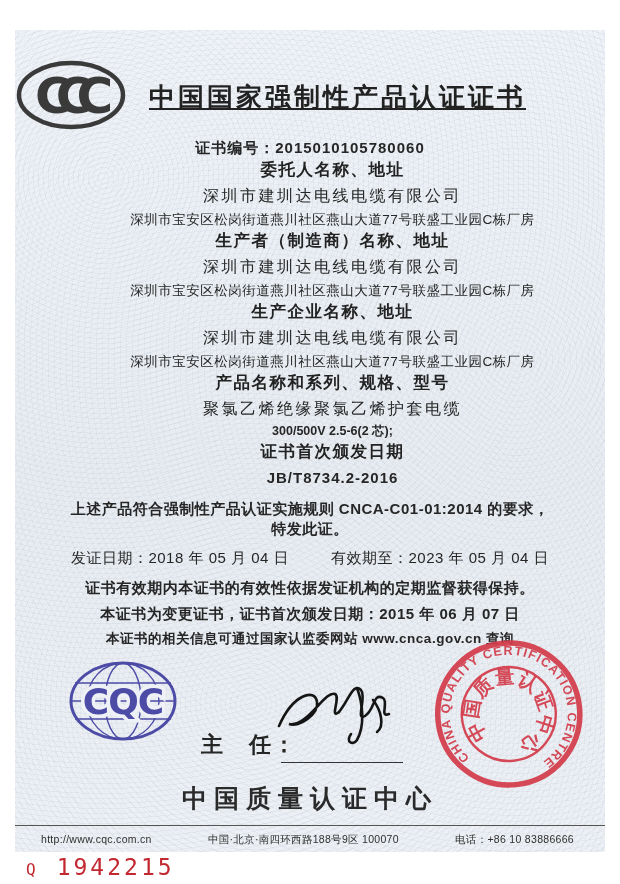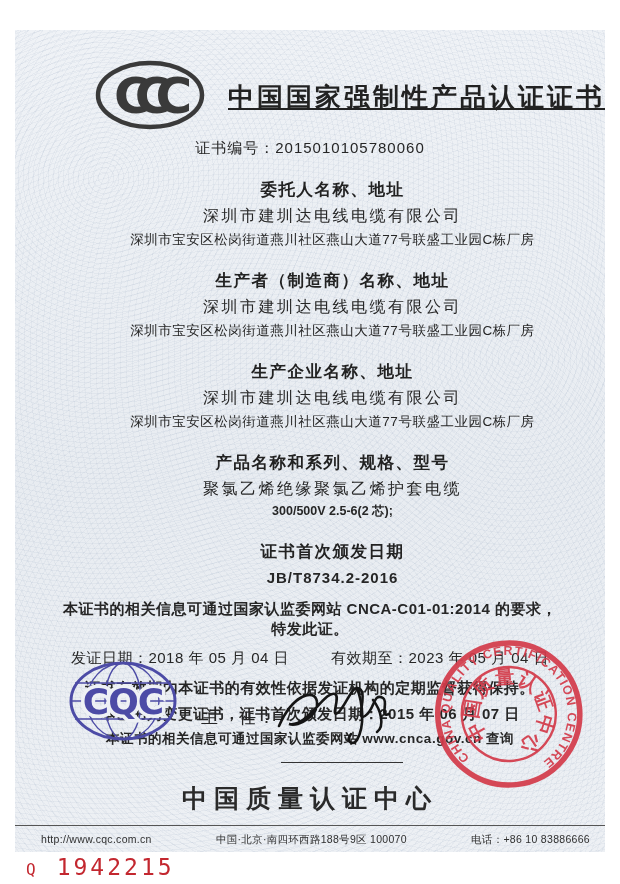--- a/index.html
+++ b/index.html
@@ -11,44 +11,44 @@
   .paper{
     position:absolute;left:15px;top:30px;width:590px;height:822px;
     background-color:#edf0f4;
     background-image:
       repeating-radial-gradient(circle at 15% 18%, rgba(100,125,160,.07) 0 1px, rgba(0,0,0,0) 1px 5px),
       repeating-radial-gradient(circle at 85% 40%, rgba(100,125,160,.06) 0 1px, rgba(0,0,0,0) 1px 6px),
       repeating-radial-gradient(circle at 40% 82%, rgba(100,125,160,.06) 0 1px, rgba(0,0,0,0) 1px 5px),
       linear-gradient(180deg,#eff2f6 0%,#e8ecf1 55%,#edf0f4 100%);
     text-align:center;
   }
-  .header-row{display:flex;align-items:center;justify-content:flex-end;gap:22px;padding-top:30px;}
+  .header-row{display:flex;align-items:center;justify-content:flex-start;gap:22px;padding-top:30px;}
   .page-title{font-size:26px;font-weight:bold;letter-spacing:3px;color:#222;text-decoration:underline;}
-  .cert-line{margin-top:5px;font-size:15px;font-weight:normal;letter-spacing:1px;}
-  .sec{margin-top:21px;padding-left:45px;}
+  .cert-line{margin-top:5px;font-size:15px;font-weight:bold;letter-spacing:1px;}
+  .sec{margin-top:1px;padding-left:45px;}
   .sec-head{font-size:16.5px;font-weight:bold;letter-spacing:1.5px;color:#222;}
   .name-line{font-size:16px;margin-top:5px;letter-spacing:2.5px;}
   .addr-line{font-size:13.5px;margin-top:4px;letter-spacing:.5px;}
   .spec-line{font-size:12.5px;font-weight:600;margin-top:3px;letter-spacing:0;}
   .std-line{font-size:15px;font-weight:600;margin-top:6px;letter-spacing:1px;}
   .statement{margin-top:13px;font-size:15px;font-weight:bold;line-height:1.3;letter-spacing:.5px;}
   .dates-line{margin-top:11px;font-size:15px;font-weight:normal;letter-spacing:.5px;}
   .dates-gap{display:inline-block;width:42px;}
   .note1{margin-top:11px;font-size:15px;font-weight:bold;letter-spacing:.5px;}
   .note2{margin-top:7px;font-size:15px;font-weight:bold;letter-spacing:.5px;}
   .note3{margin-top:6px;font-size:13.5px;font-weight:bold;letter-spacing:.5px;}
   .cqc-logo{position:absolute;left:52px;top:630px;}
-  .director{position:absolute;left:186px;top:676px;font-size:17px;font-weight:normal;letter-spacing:2px;}
+  .director{position:absolute;left:186px;top:700px;font-size:22px;font-weight:bold;letter-spacing:2px;}
   .signature{position:absolute;left:258px;top:640px;}
   .sig-underline{position:absolute;left:266px;top:732px;width:122px;border-top:1.6px solid #333;}
   .stamp{position:absolute;left:412px;top:602px;transform:rotate(-6deg);}
   .org-title{position:absolute;left:0;width:100%;top:752px;font-size:25px;font-weight:bold;letter-spacing:7px;color:#2a2a2a;}
   .footer-rule{position:absolute;left:0;right:0;top:795px;border-top:1.5px solid #555;}
   .footer-row{position:absolute;left:0;right:0;top:803px;display:flex;justify-content:space-between;
-    padding:0 15px 0 26px;font-size:10.5px;color:#2f2f2f;letter-spacing:.3px;}
+    padding:0 31px 0 26px;font-size:10.5px;color:#2f2f2f;letter-spacing:.3px;}
   .serial{position:absolute;left:26px;top:854px;color:#c3272f;
     font-family:"DejaVu Sans Mono","Liberation Mono",monospace;display:flex;align-items:baseline;gap:20px;}
   .serial-prefix{font-size:16px;letter-spacing:1px;}
   .serial-number{font-size:23px;letter-spacing:3px;}
 </style>
 </head>
 <body>
 
 <div class="paper">
 
@@ -87,21 +87,21 @@
     <div class="name-line">聚氯乙烯绝缘聚氯乙烯护套电缆</div>
     <div class="spec-line">300/500V 2.5-6(2 芯);</div>
   </div>
 
   <div class="sec">
     <div class="sec-head">证书首次颁发日期</div>
     <div class="std-line">JB/T8734.2-2016</div>
   </div>
 
   <div class="statement">
-    <div>本证书的相关信息可通过国家认监委网站 CNCA-C01-01:2014 的要求，</div>
+    <div>上述产品符合强制性产品认证实施规则 CNCA-C01-01:2014 的要求，</div>
     <div>特发此证。</div>
   </div>
 
   <div class="dates-line">
     <span>发证日期：</span><span>2018 年 05 月 04 日</span><span class="dates-gap"></span><span>有效期至：</span><span>2023 年 05 月 04 日</span>
   </div>
 
   <div class="note1">证书有效期内本证书的有效性依据发证机构的定期监督获得保持。</div>
   <div class="note2">本证书为变更证书，证书首次颁发日期：2015 年 06 月 07 日</div>
   <div class="note3">本证书的相关信息可通过国家认监委网站 www.cnca.gov.cn 查询</div>

